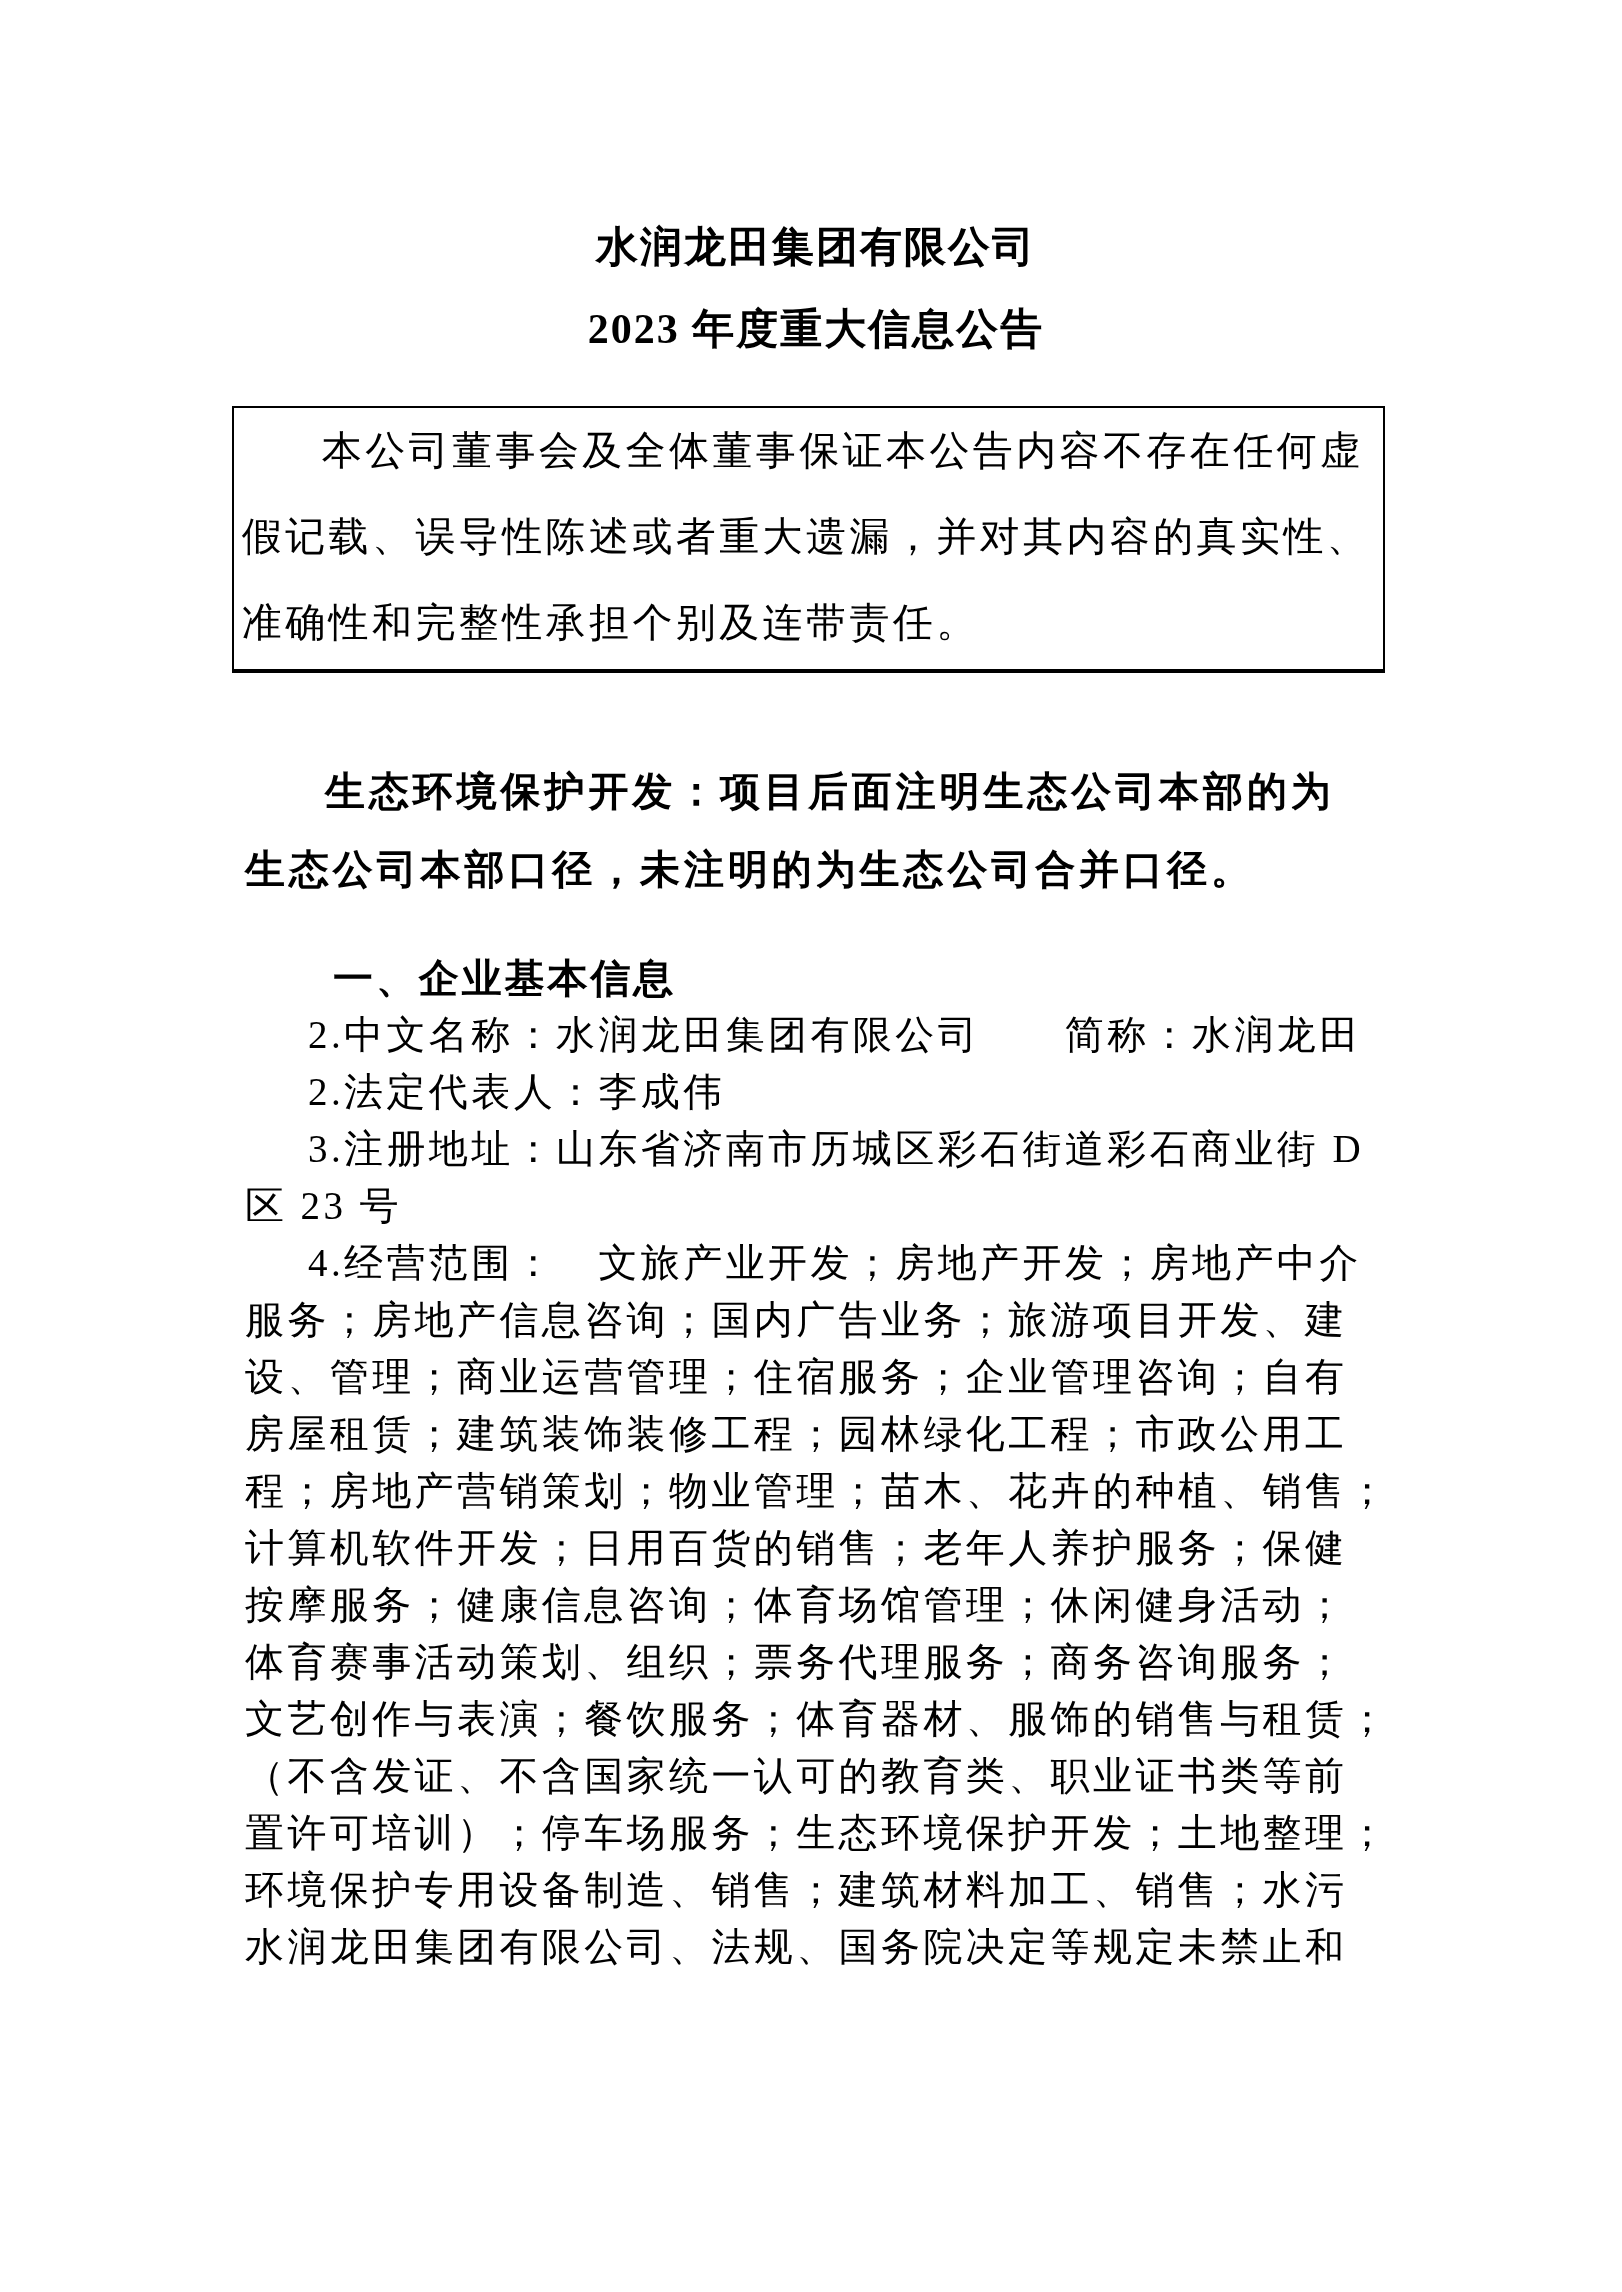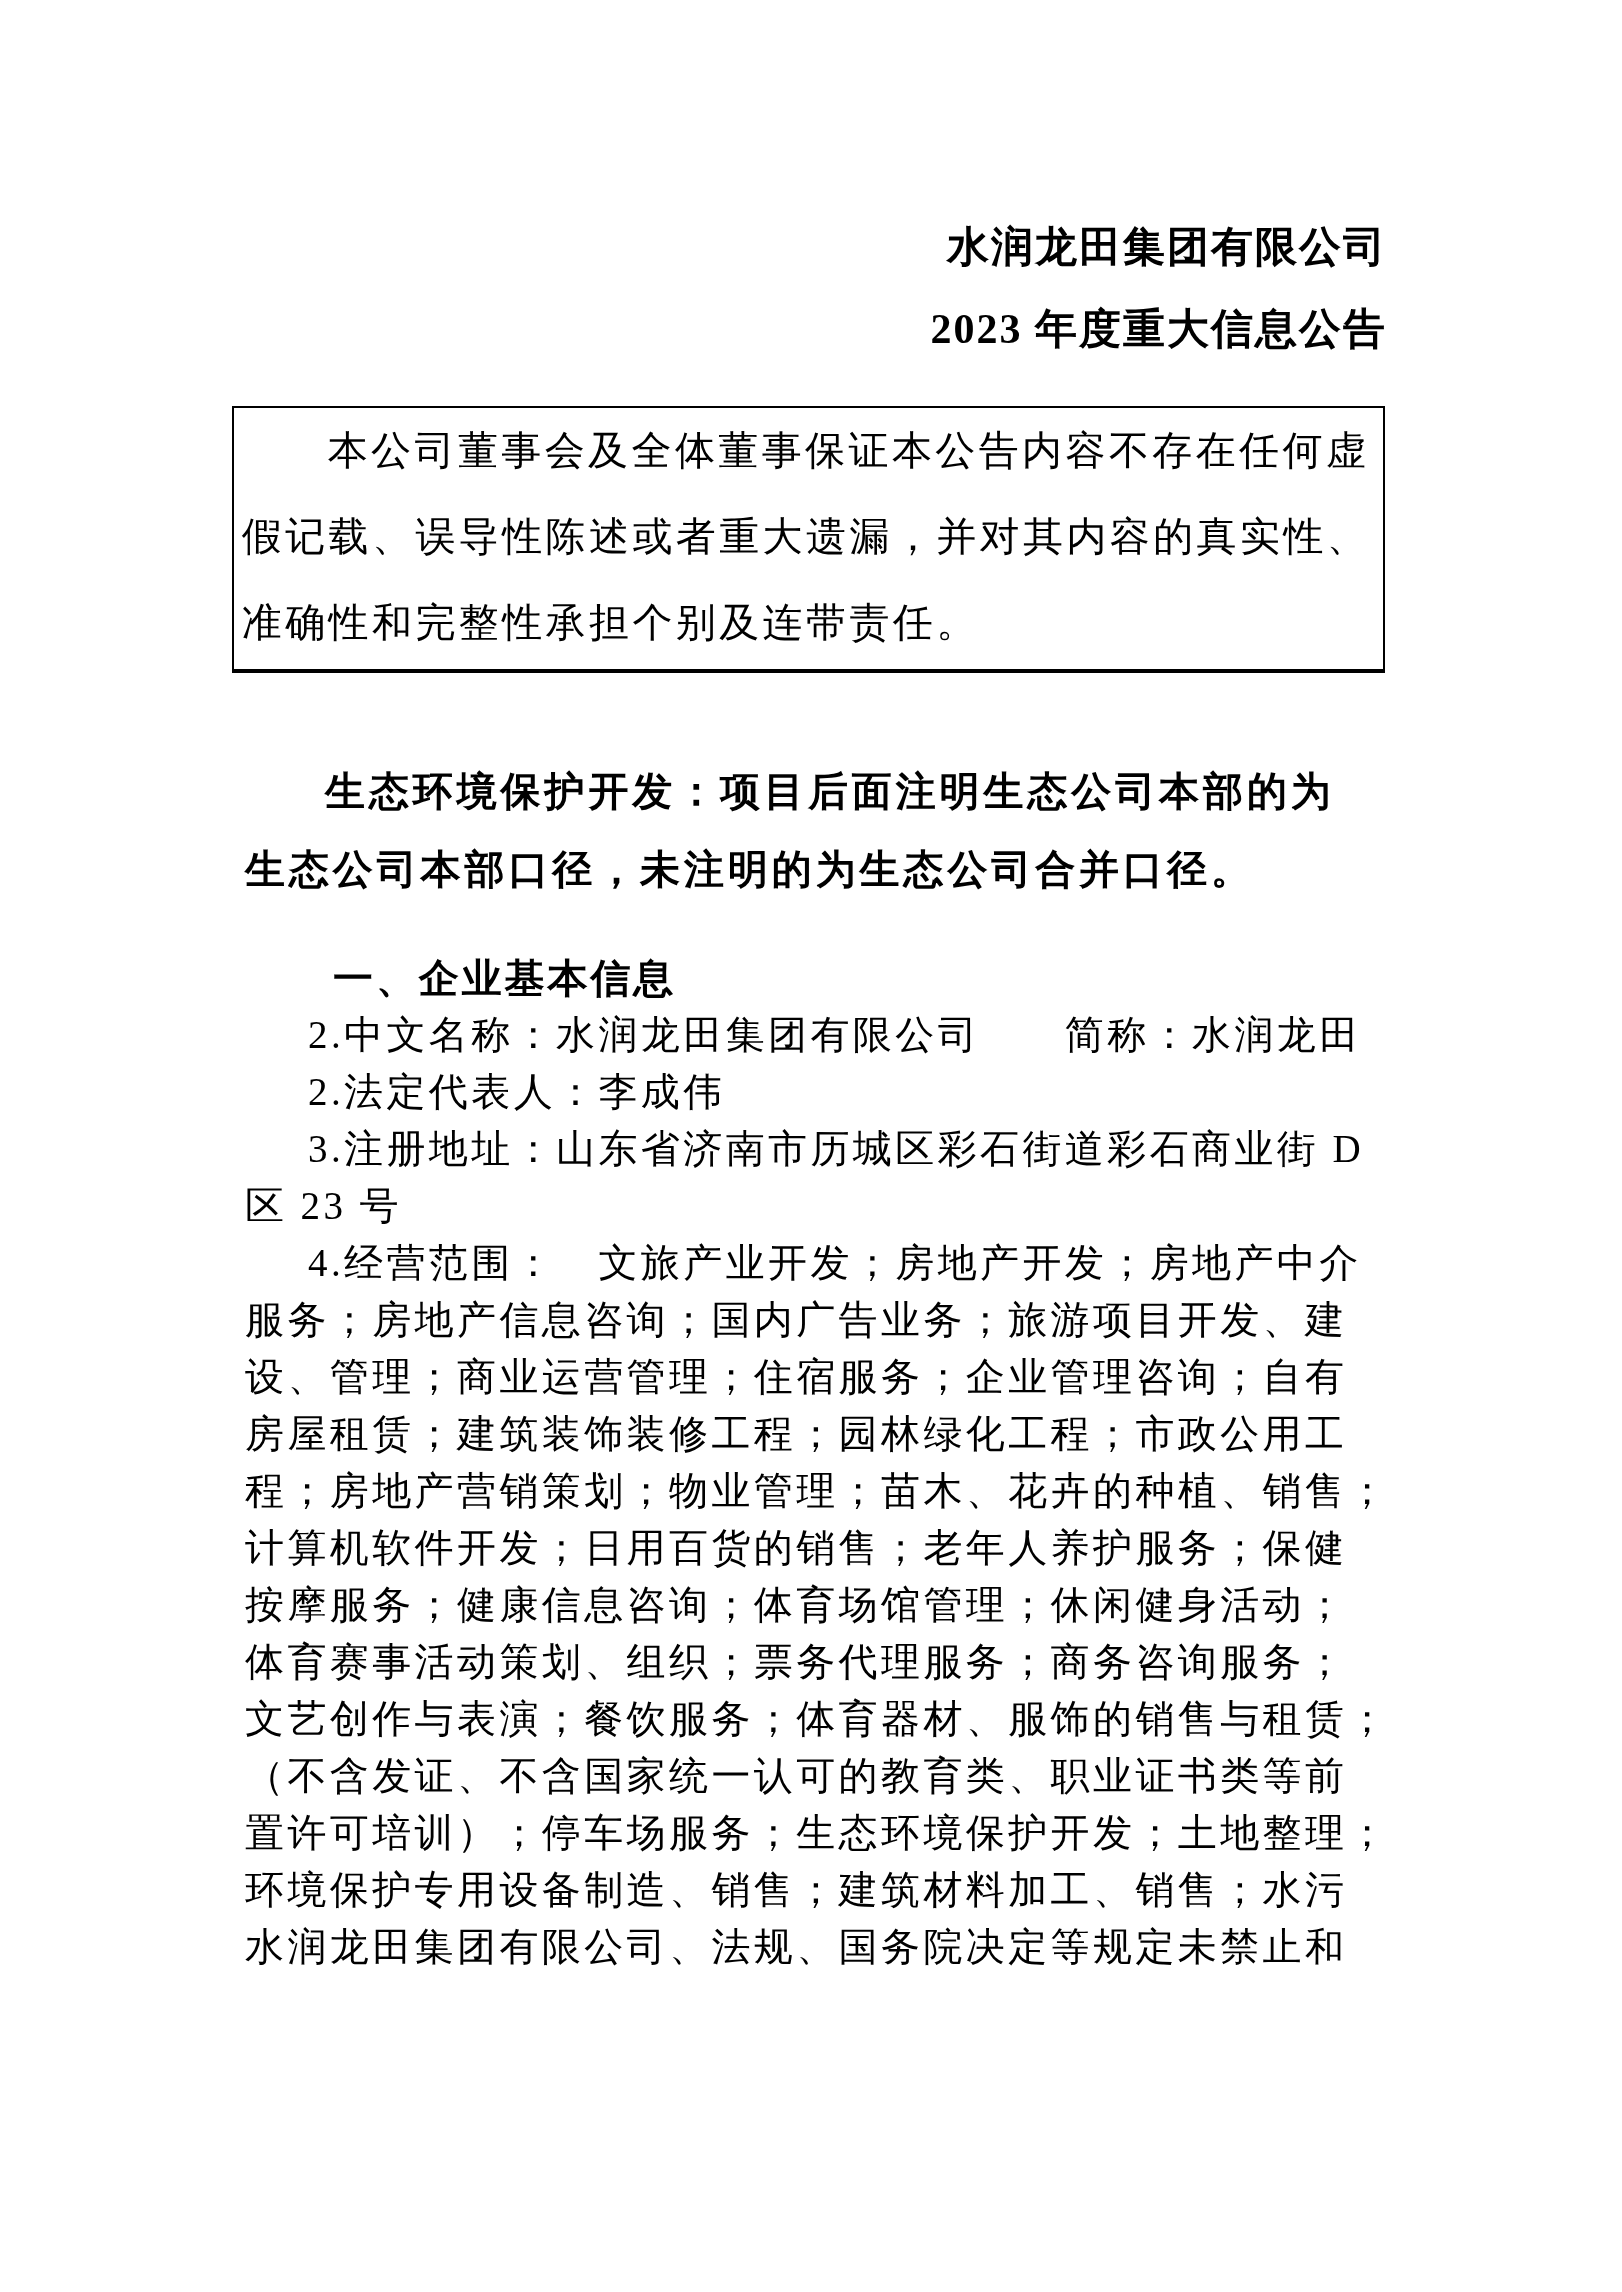--- a/index.html
+++ b/index.html
@@ -14,21 +14,21 @@
     background: #ffffff;
     color: #000000;
     font-family: "Liberation Serif", "DejaVu Serif", serif;
     overflow: hidden;
   }
   
   .doc-title {
     position: absolute;
     left: 245px;
     width: 1142px;
-    text-align: right;
+    text-align: center;
     font-weight: bold;
     font-size: 42px;
     letter-spacing: 2px;
     line-height: 59px;
     white-space: nowrap;
   }
   .doc-title.t1 { top: 218px; }
   .doc-title.t2 { top: 300px; }
 
   
@@ -43,21 +43,21 @@
     border-bottom-width: 4.9px;
     padding: 0 7.8px;
     overflow: hidden;
   }
   .disclaimer-box .tline {
     font-size: 40px;
     letter-spacing: 3.4px;
     line-height: 86px;
     white-space: nowrap;
   }
-  .disclaimer-box .tline:first-child { text-indent: 2em; text-align: center; }
+  .disclaimer-box .tline:first-child { text-indent: 2em; }
 
   
   .scope-note {
     position: absolute;
     left: 245px;
     top: 753px;
     width: 1152px;
     font-weight: bold;
   }
   .scope-note .tline {

